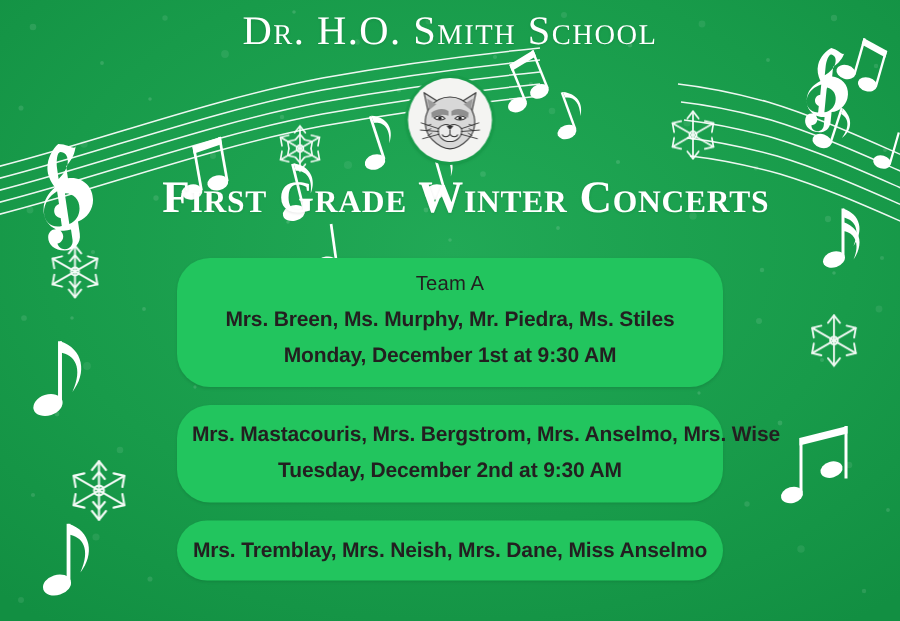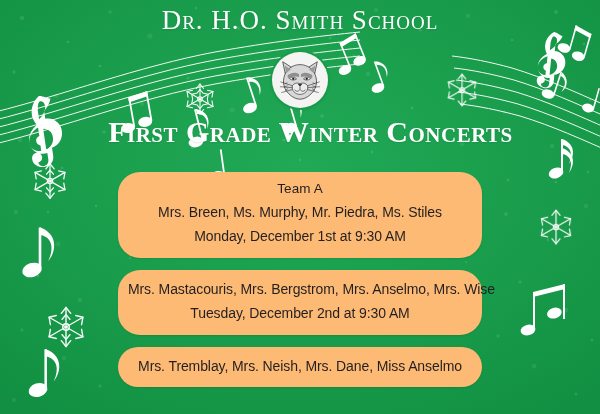--- a/index.html
+++ b/index.html
@@ -95,45 +95,45 @@
   
   .cards {
     position: absolute;
     top: 172px;
     left: 118px;
     width: 364px;
     z-index: 5;
   }
 
   .card {
-    background: #fdba74;
+    background: #22c55e;
     border-radius: 22px;
     padding: 7px 10px 9px;
     margin-bottom: 12px;
     text-align: center;
     color: #231f20;
     box-shadow: 0 1px 2px rgba(0,0,0,.10);
   }
 
   .card-team {
     font-size: 13.5px;
     font-weight: 400;
     line-height: 1.55;
     letter-spacing: .1px;
   }
   .card-teachers {
     font-size: 14px;
-    font-weight: 400;
+    font-weight: 700;
     line-height: 1.75;
     letter-spacing: -.1px;
     white-space: nowrap;
   }
   .card-when {
     font-size: 14px;
-    font-weight: 400;
+    font-weight: 700;
     line-height: 1.75;
     letter-spacing: -.1px;
     white-space: nowrap;
   }
 </style>
 </head>
 <body>
 
 <div id="poster">
 

